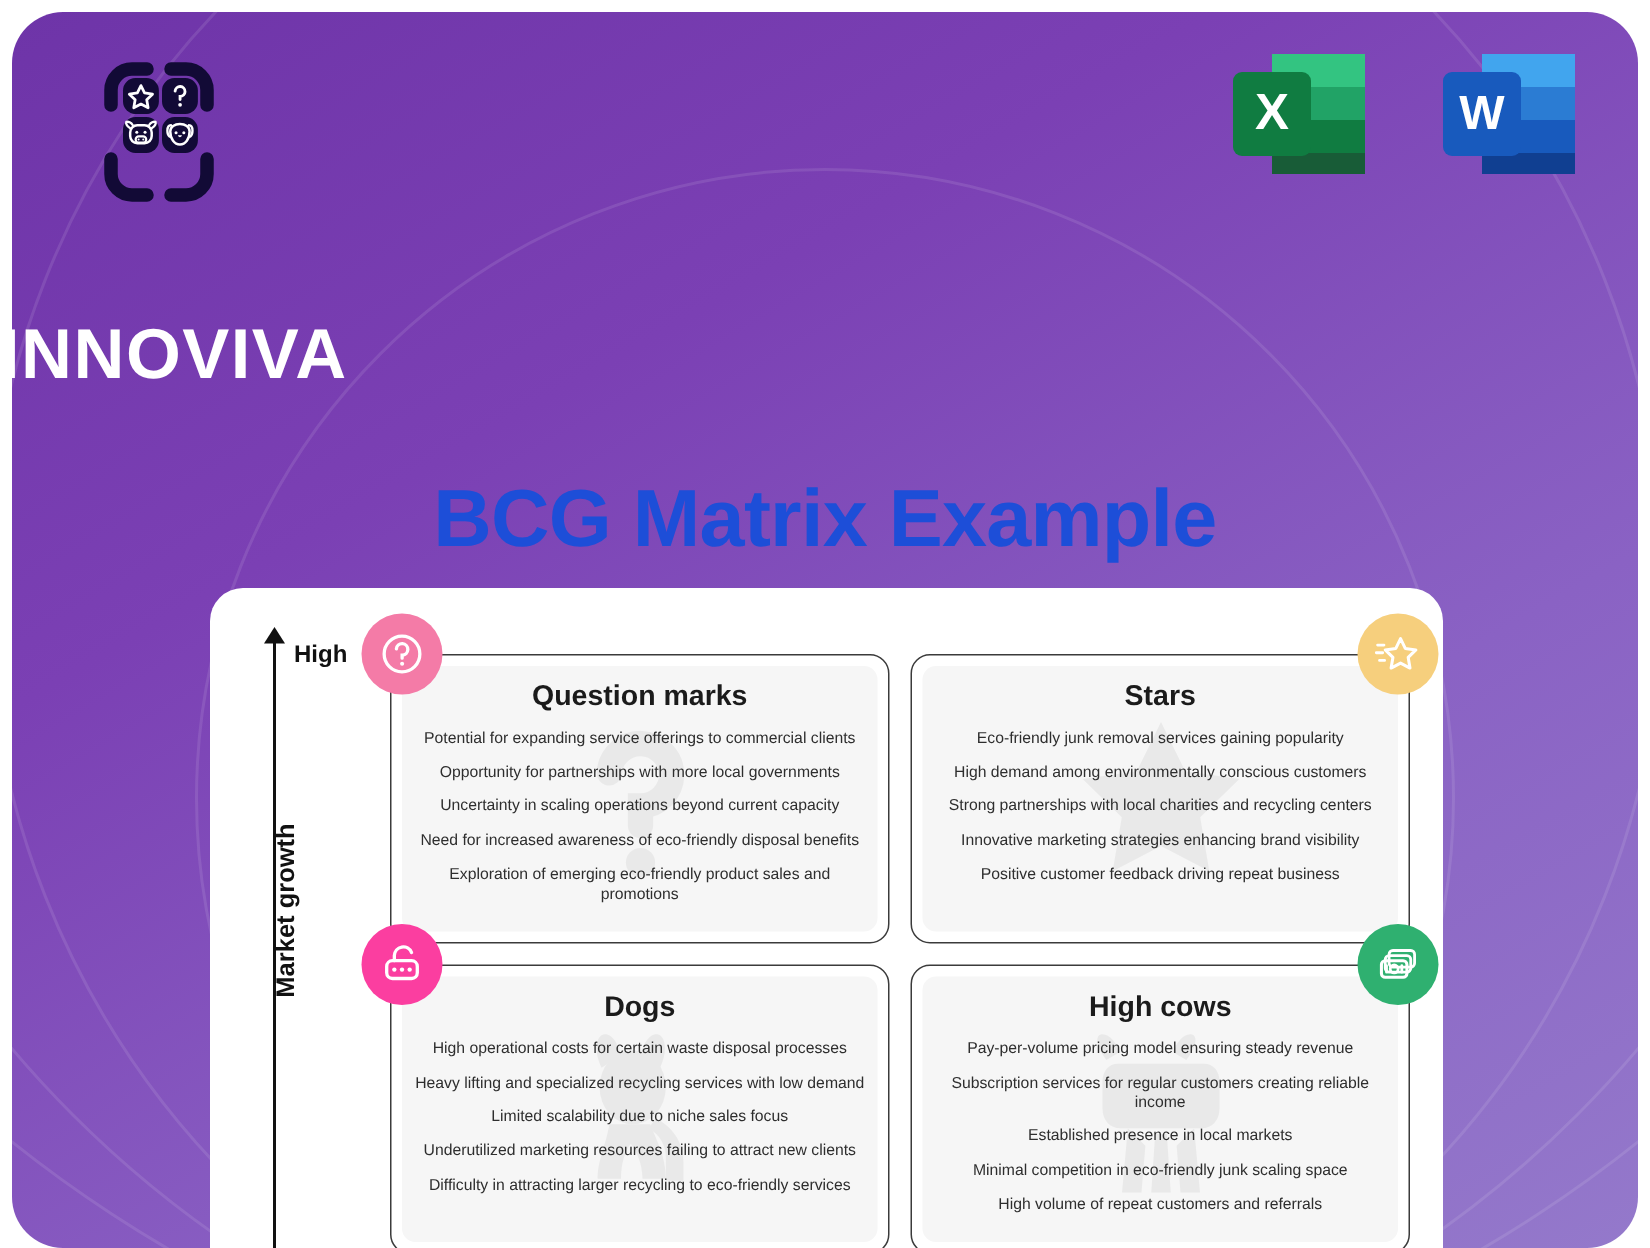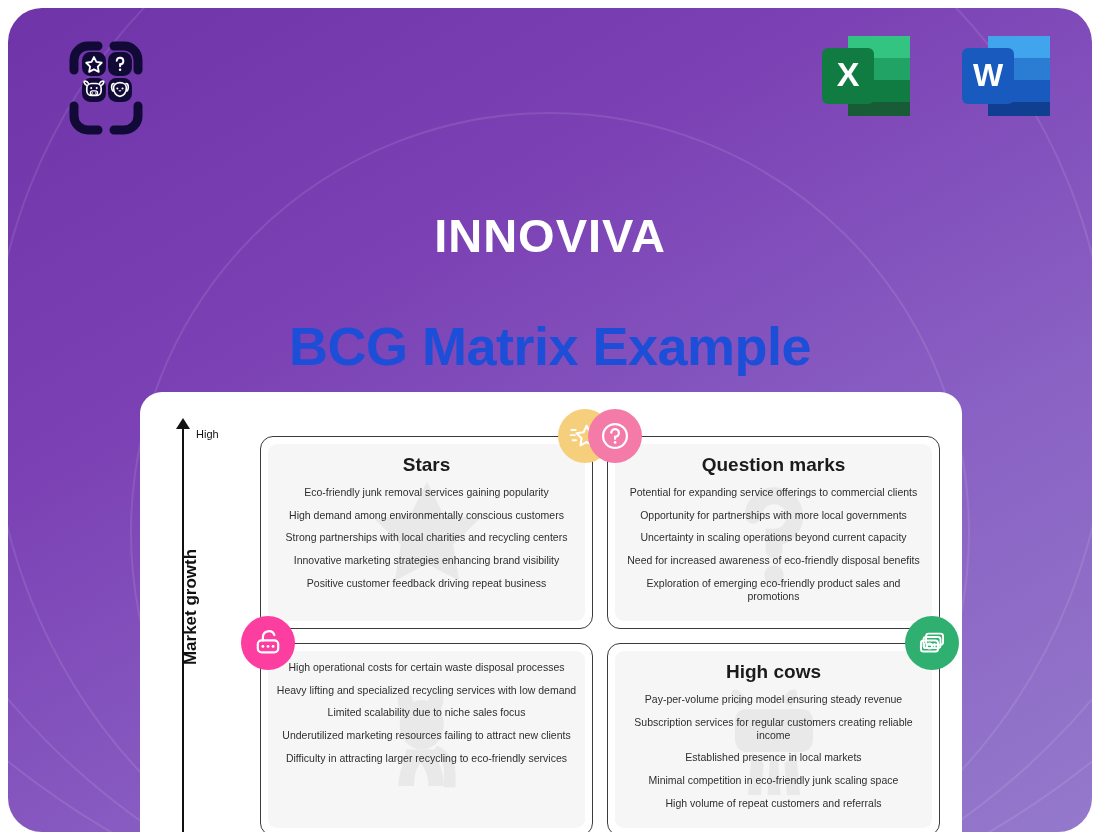--- a/index.html
+++ b/index.html
@@ -67,21 +67,21 @@
     align-items: flex-start;
   }
   .office-icon { width: 100px; height: 96px; position: relative; }
 
   
   .brand {
     position: absolute;
     top: 208px;
     left: 0;
     width: 100%;
-    text-align: center;
+    text-align: left;
     color: #ffffff;
     font-size: 47px;
     font-weight: 700;
     letter-spacing: 1px;
   }
   .doc-title {
     position: absolute;
     top: 315px;
     left: 0;
     width: 100%;
@@ -118,22 +118,22 @@
     top: 26px;
     width: 0; height: 0;
     border-left: 7px solid transparent;
     border-right: 7px solid transparent;
     border-bottom: 11px solid #111111;
   }
   .axis-high {
     position: absolute;
     left: 56px;
     top: 36px;
-    font-size: 11px;
-    font-weight: 400;
+    font-size: 16px;
+    font-weight: 700;
     color: #111111;
   }
   .axis-vertical {
     position: absolute;
     left: -24px;
     top: 205px;
     width: 150px;
     text-align: center;
     font-size: 17px;
     font-weight: 700;
@@ -303,78 +303,79 @@
   <div class="panel">
 
     <div class="axis-arrow"></div>
     <div class="axis-line"></div>
     <div class="axis-high">High</div>
     <div class="axis-vertical">Market growth</div>
 
     <div class="grid">
 
       <div class="quad">
+        <div class="badge tl b-question">
+          <svg viewBox="0 0 40 40" width="34" height="34">
+            <circle cx="20" cy="20" r="14" fill="none" stroke="#ffffff" stroke-width="2.6"></circle>
+            <path d="M15.6 16 a4.5 4.5 0 1 1 4.5 4.9 v2.4" fill="none" stroke="#ffffff" stroke-width="2.6" stroke-linecap="round"></path>
+            <circle cx="20.1" cy="27.6" r="1.6" fill="#ffffff"></circle>
+          </svg>
+        </div>
+        <div class="quad-inner">
+          <svg class="watermark" viewBox="0 0 100 100">
+            <path d="M34 34 a16 16 0 1 1 16 17 v10" fill="none" stroke="#555" stroke-width="13" stroke-linecap="round"></path>
+            <circle cx="50" cy="80" r="7.5" fill="#555"></circle>
+          </svg>
+          <div class="quad-title">Question marks</div>
+          <div class="quad-item">Potential for expanding service offerings to commercial clients</div>
+          <div class="quad-item">Opportunity for partnerships with more local governments</div>
+          <div class="quad-item">Uncertainty in scaling operations beyond current capacity</div>
+          <div class="quad-item">Need for increased awareness of eco-friendly disposal benefits</div>
+          <div class="quad-item">Exploration of emerging eco-friendly product sales and promotions</div>
+        </div>
+      </div>
+
+      <div class="quad">
         <div class="badge tr b-star">
           <svg viewBox="0 0 40 40" width="34" height="34">
             <path d="M22 8 l3.7 7.6 8.3 1.2 -6 5.9 1.4 8.3 -7.4-3.9 -7.4 3.9 1.4-8.3 -6-5.9 8.3-1.2 z" fill="none" stroke="#ffffff" stroke-width="2.4" stroke-linejoin="round"></path>
             <path d="M9 13 h-5 M8 19 h-5 M9.5 25 h-4" stroke="#ffffff" stroke-width="2.2" stroke-linecap="round"></path>
           </svg>
         </div>
         <div class="quad-inner">
           <svg class="watermark" viewBox="0 0 100 100">
             <path d="M50 8 l12.4 25.2 27.8 4 -20.1 19.6 4.7 27.7 -24.8-13 -24.8 13 4.7-27.7 -20.1-19.6 27.8-4 z" fill="#555"></path>
           </svg>
           <div class="quad-title">Stars</div>
           <div class="quad-item">Eco-friendly junk removal services gaining popularity</div>
           <div class="quad-item">High demand among environmentally conscious customers</div>
           <div class="quad-item">Strong partnerships with local charities and recycling centers</div>
           <div class="quad-item">Innovative marketing strategies enhancing brand visibility</div>
           <div class="quad-item">Positive customer feedback driving repeat business</div>
-        </div>
-      </div>
-
-      <div class="quad">
-        <div class="badge tl b-question">
-          <svg viewBox="0 0 40 40" width="34" height="34">
-            <circle cx="20" cy="20" r="14" fill="none" stroke="#ffffff" stroke-width="2.6"></circle>
-            <path d="M15.6 16 a4.5 4.5 0 1 1 4.5 4.9 v2.4" fill="none" stroke="#ffffff" stroke-width="2.6" stroke-linecap="round"></path>
-            <circle cx="20.1" cy="27.6" r="1.6" fill="#ffffff"></circle>
-          </svg>
-        </div>
-        <div class="quad-inner">
-          <svg class="watermark" viewBox="0 0 100 100">
-            <path d="M34 34 a16 16 0 1 1 16 17 v10" fill="none" stroke="#555" stroke-width="13" stroke-linecap="round"></path>
-            <circle cx="50" cy="80" r="7.5" fill="#555"></circle>
-          </svg>
-          <div class="quad-title">Question marks</div>
-          <div class="quad-item">Potential for expanding service offerings to commercial clients</div>
-          <div class="quad-item">Opportunity for partnerships with more local governments</div>
-          <div class="quad-item">Uncertainty in scaling operations beyond current capacity</div>
-          <div class="quad-item">Need for increased awareness of eco-friendly disposal benefits</div>
-          <div class="quad-item">Exploration of emerging eco-friendly product sales and promotions</div>
         </div>
       </div>
 
       <div class="quad">
         <div class="badge tl b-dog">
           <svg viewBox="0 0 40 40" width="34" height="34">
             <path d="M14 17 v-4 a7 7 0 0 1 13.5-2.4" fill="none" stroke="#ffffff" stroke-width="2.6" stroke-linecap="round"></path>
             <rect x="8" y="17" width="24" height="14" rx="4.5" fill="none" stroke="#ffffff" stroke-width="2.6"></rect>
             <circle cx="14" cy="24" r="1.7" fill="#ffffff"></circle>
             <circle cx="20" cy="24" r="1.7" fill="#ffffff"></circle>
             <circle cx="26" cy="24" r="1.7" fill="#ffffff"></circle>
           </svg>
         </div>
         <div class="quad-inner">
           <svg class="watermark" viewBox="0 0 100 100">
             <path d="M30 26 c-4-8-3-16 1-17 4-1 8 5 9 11 m20 6 c4-8 3-16-1-17 -4-1-8 5-9 11" fill="#555"></path>
             <ellipse cx="46" cy="36" rx="17" ry="19" fill="#555"></ellipse>
             <path d="M34 55 c-2 12-6 18-6 28 h12 c0-8 2-14 5-18 3 4 6 10 6 18 h12 c0-12-5-20-8-28 z" fill="#555"></path>
             <path d="M58 52 c8 4 14 12 14 22 v10 h-9 v-12 c0-6-3-12-9-15 z" fill="#555"></path>
           </svg>
+          <div class="quad-title">Dogs</div>
           <div class="quad-item">High operational costs for certain waste disposal processes</div>
           <div class="quad-item">Heavy lifting and specialized recycling services with low demand</div>
           <div class="quad-item">Limited scalability due to niche sales focus</div>
           <div class="quad-item">Underutilized marketing resources failing to attract new clients</div>
           <div class="quad-item">Difficulty in attracting larger recycling to eco-friendly services</div>
         </div>
       </div>
 
       <div class="quad">
         <div class="badge tr b-cow">

